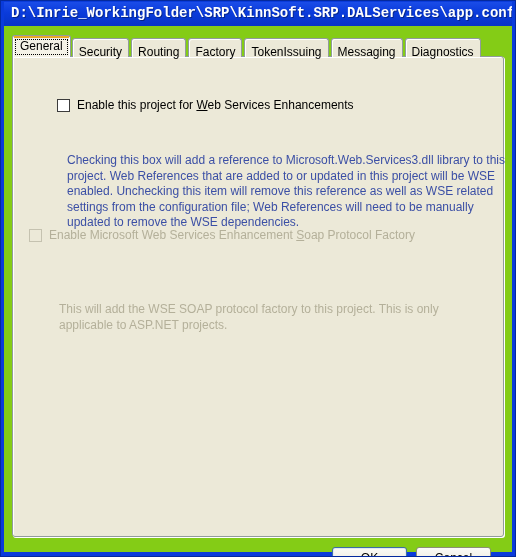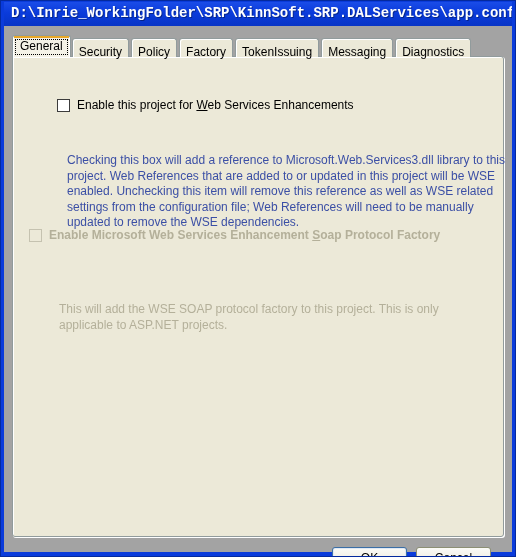--- a/index.html
+++ b/index.html
@@ -60,21 +60,21 @@
     text-shadow: 1px 1px 0 rgba(0,0,0,0.35);
   }
 
   
   #client {
     position: absolute;
     left: 0;
     top: 24px;
     width: 508px;
     height: 526px;
-    background: #a3a3a3;
+    background: #84cc16;
   }
 
   
   #tabstrip {
     position: absolute;
     left: 8px;
     top: 9px;
     height: 22px;
     display: flex;
     align-items: flex-end;
@@ -133,21 +133,21 @@
     box-shadow: inset 1px 1px 0 #ffffff, 1px 1px 0 #ffffff;
   }
 
   
   .check-row {
     position: absolute;
     display: flex;
     align-items: flex-start;
   }
   #check-row-1 { left: 16px; top: 41px; padding-left: 28px; }
-  #check-row-2 { left: 16px; top: 171px; font-weight: bold; }
+  #check-row-2 { left: 16px; top: 171px; }
 
   .cbox {
     width: 13px;
     height: 13px;
     box-sizing: border-box;
     background: #ffffff;
     border: 1px solid #3c3c3c;
     flex: 0 0 auto;
     margin-top: 1px;
   }
@@ -223,21 +223,21 @@
 
     <div id="tabstrip">
       <div class="tab active">
         <span>General</span>
         <span class="tab-focus"></span>
       </div>
       <div class="tab">
         <span>Security</span>
       </div>
       <div class="tab">
-        <span>Policy</span>
+        <span>Routing</span>
       </div>
       <div class="tab">
         <span>Factory</span>
       </div>
       <div class="tab">
         <span>TokenIssuing</span>
       </div>
       <div class="tab">
         <span>Messaging</span>
       </div>

